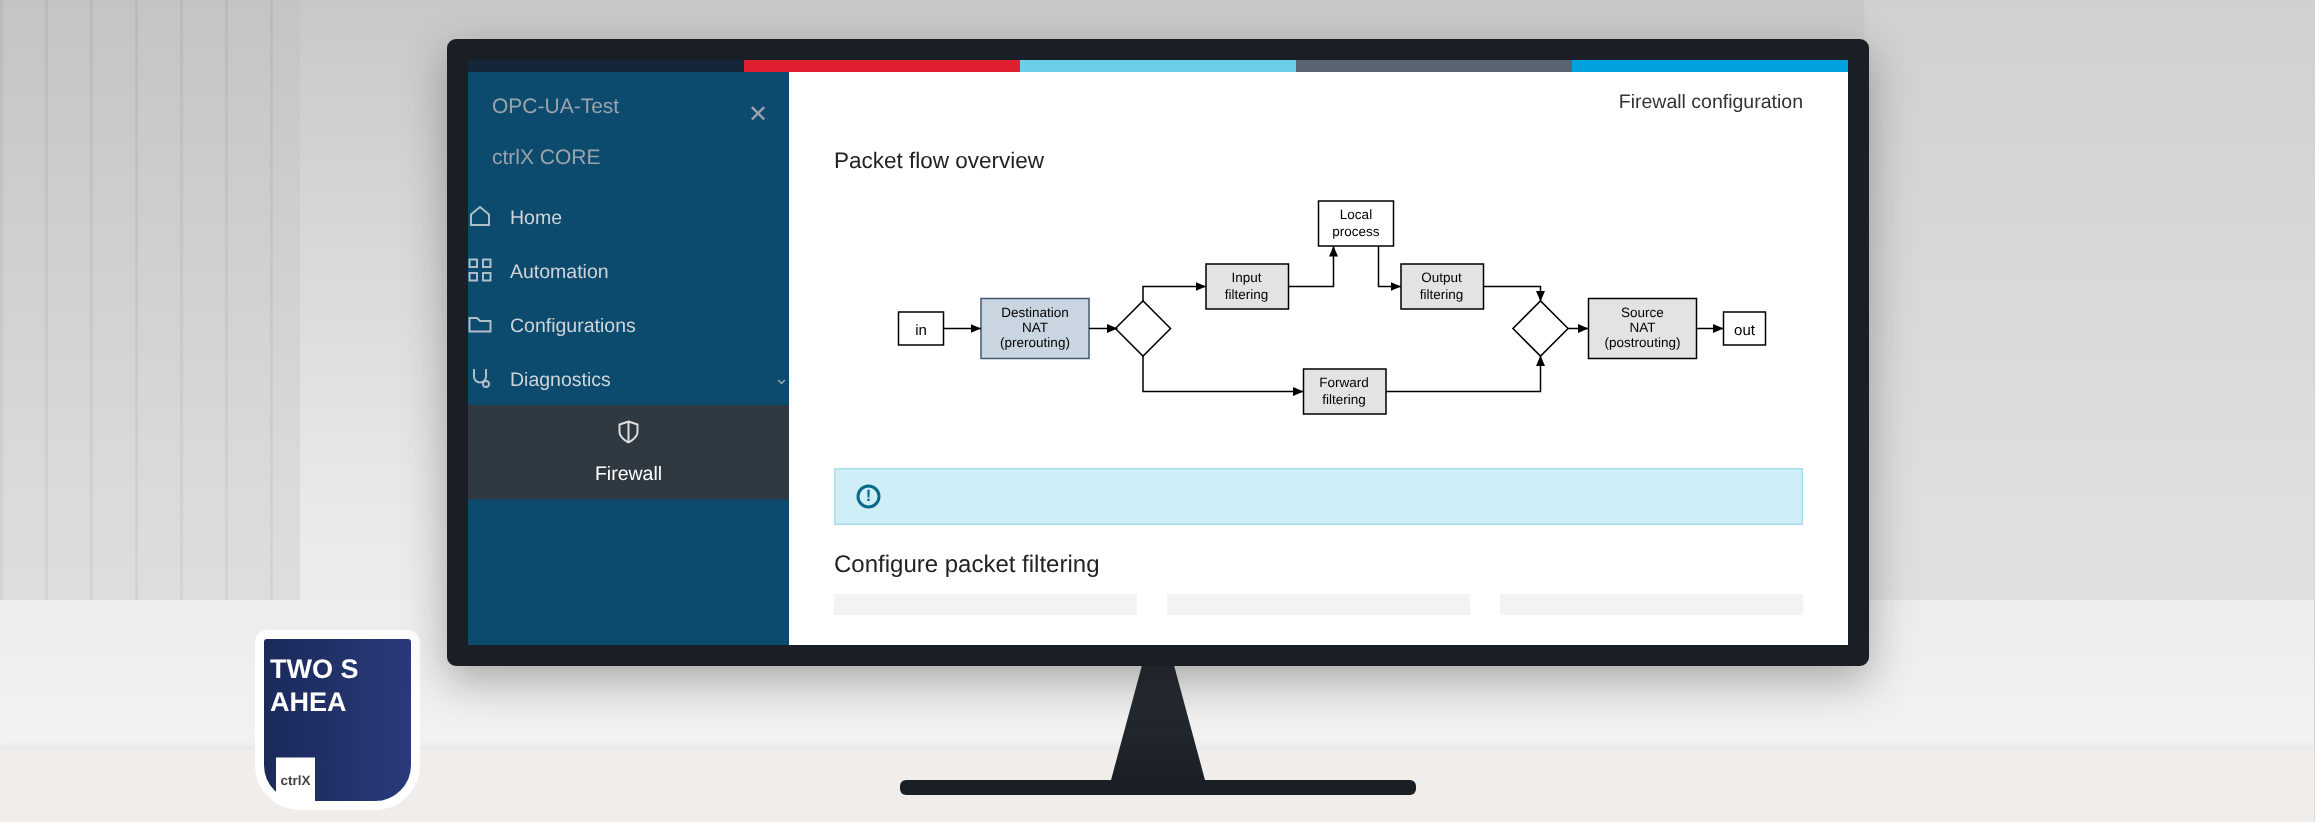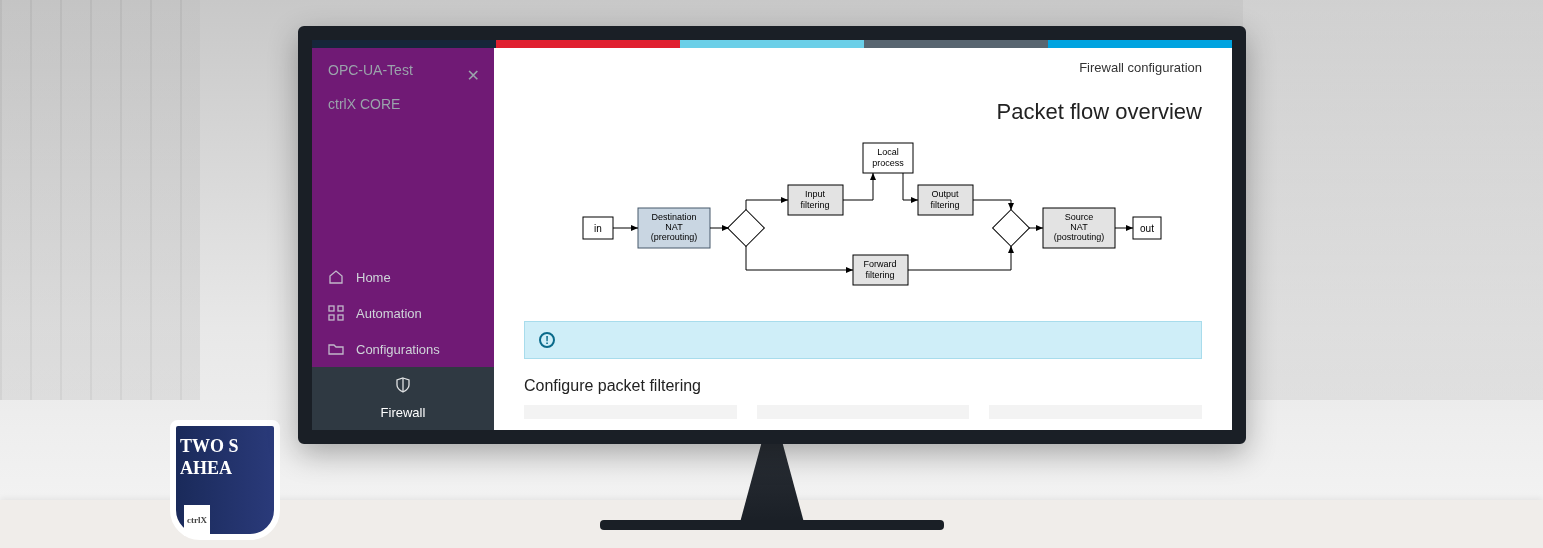--- a/index.html
+++ b/index.html
@@ -38,21 +38,20 @@
     width: 110px;
     height: 120px;
     background: linear-gradient(90deg, #1a2a5a 0%, #2a3a7a 100%);
     border-radius: 8px 8px 30px 30px;
     border: 6px solid #fff;
     color: #fff;
     font-weight: bold;
     font-size: 18px;
     padding: 10px 4px;
     line-height: 1.2;
-    font-family: Liberation Serif, serif;
   }
   .mug-label2 {
     font-size: 9px;
     color: #444;
     position: absolute;
     bottom: -2px;
     left: 8px;
     background:#fff;
     padding:10px 3px;
   }
@@ -112,27 +111,26 @@
   .tb-light { background:#6bcfe8; }
   .tb-gray { background:#586570; flex:0.6; }
   .tb-blue { background:#00a3e0; flex:0.5; }
   .app-body {
     flex:1;
     display:flex;
     min-height:0;
   }
   
   .sidebar {
-    width: 182px;
-    background: #701a75;
+    width: 214px;
+    background: #0c4a6e;
     color: #cfd4d9;
     display:flex;
     flex-direction:column;
     font-size: 13px;
-    justify-content: space-between;
   }
   .sidebar-header {
     padding: 14px 16px 14px 16px;
     color: #9aa3ab;
     position: relative;
   }
   .sidebar-header .l1 { font-size: 14px; }
   .sidebar-header .l2 { font-size: 14px; margin-top: 18px; }
   .close-x {
     position:absolute;
@@ -140,21 +138,21 @@
     top: 18px;
     font-size: 16px;
     color:#9aa3ab;
     cursor:pointer;
   }
   .nav { list-style:none; }
   .nav-item {
     display:flex;
     align-items:center;
     gap:12px;
-    padding: 10px 16px;
+    padding: 10px 0;
     cursor:pointer;
     position:relative;
   }
   .nav-item.active {
     background:#2f3942;
     color:#fff;
     flex-direction:column;
   }
   .nav-item .ico {
     width:16px; height:16px; display:inline-flex; align-items:center; justify-content:center;
@@ -174,25 +172,24 @@
     display:flex;
     flex-direction:column;
   }
   .crumb {
     font-size: 13px;
     color:#333;
     margin-bottom: 24px;
     text-align: right;
   }
   .h1 {
-    font-size: 22px;
+    font-size: 15px;
     font-weight: 400;
     color:#222;
     margin-bottom: 10px;
-    text-align: right;
   }
   .diagram-wrap {
     display:flex;
     justify-content:center;
     margin-bottom: 16px;
   }
   svg.diagram text {
     font-family: Arial, Helvetica, sans-serif;
   }
   .info-banner {
@@ -283,20 +280,30 @@
             <span>Automation</span>
           </li>
           <li class="nav-item">
             <span class="ico">
               <svg width="16" height="16" viewBox="0 0 16 16" fill="none" stroke="currentColor" stroke-width="1.3">
                   <path d="M1 4h5l2 2h7v7H1z"></path>
                 </svg>
             </span>
             <span>Configurations</span>
           </li>
+          <li class="nav-item">
+            <span class="ico">
+              <svg width="16" height="16" viewBox="0 0 16 16" fill="none" stroke="currentColor" stroke-width="1.3">
+                  <path d="M4 2v5a4 4 0 008 0V2"></path>
+                  <circle cx="12" cy="12" r="2"></circle>
+                </svg>
+            </span>
+            <span>Diagnostics</span>
+            <span class="chevron">⌄</span>
+          </li>
           <li class="nav-item active">
             <span class="ico">
               <svg width="16" height="16" viewBox="0 0 16 16" fill="none" stroke="currentColor" stroke-width="1.3">
                   <path d="M8 1l6 2v5c0 4-6 7-6 7s-6-3-6-7V3z"></path>
                   <path d="M8 1v14"></path>
                 </svg>
             </span>
             <span>Firewall</span>
           </li>
         </ul>

